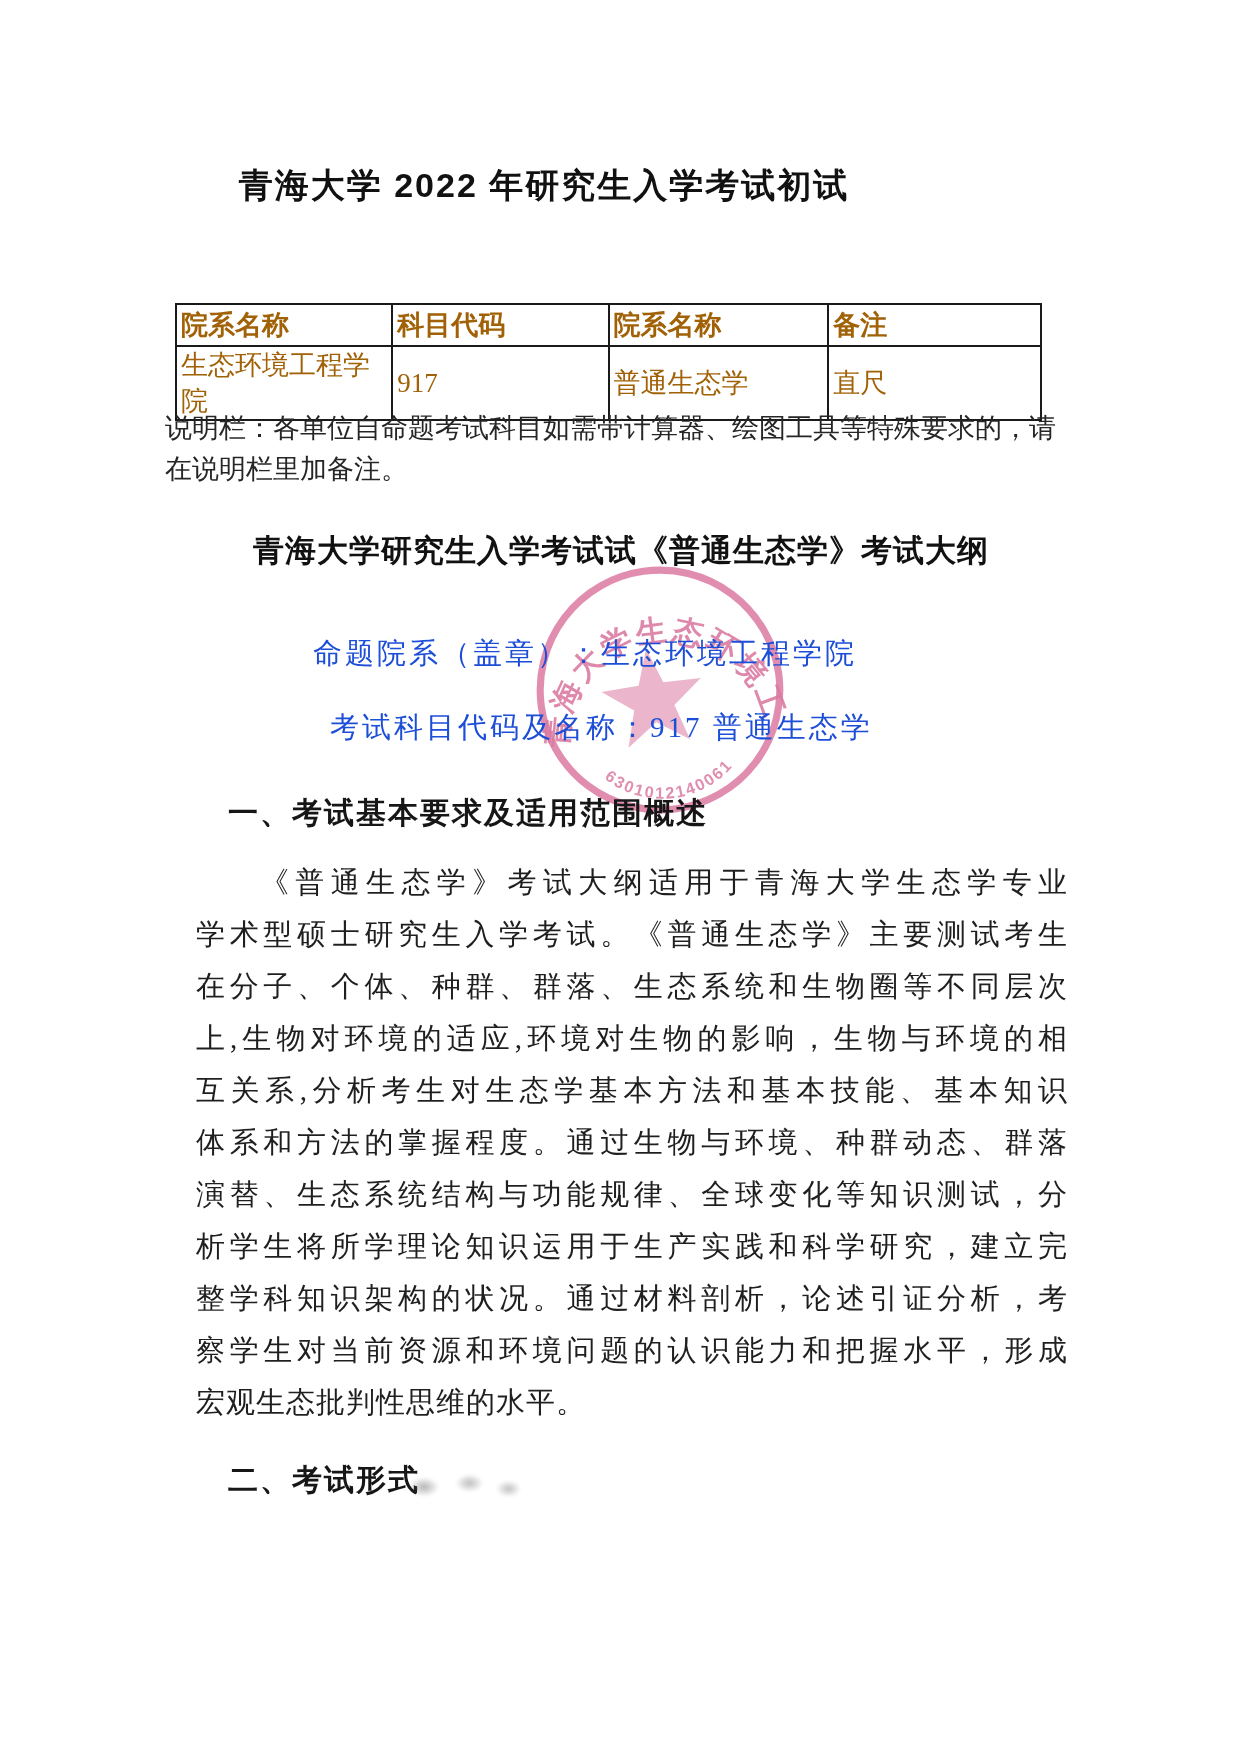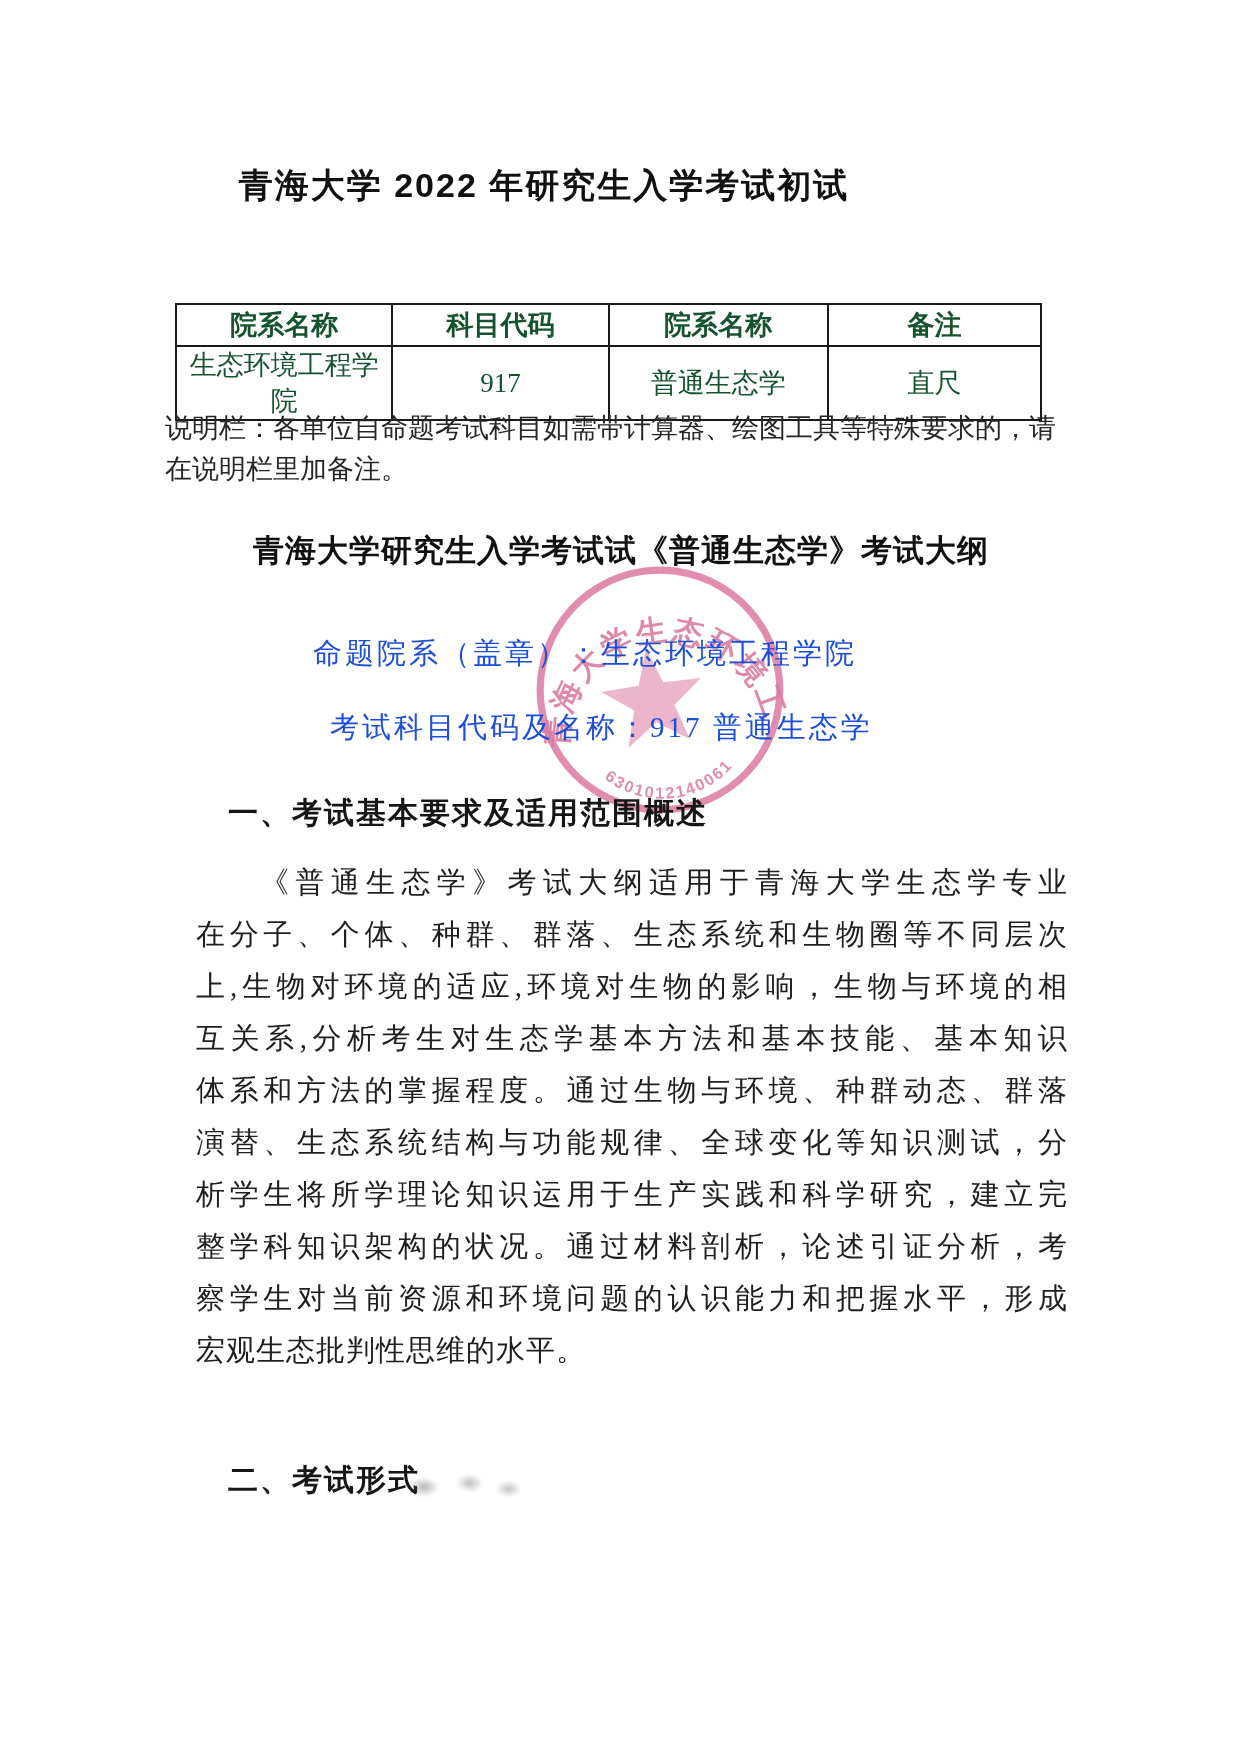--- a/index.html
+++ b/index.html
@@ -20,22 +20,22 @@
   }
   .doc-title.line1{top:163px;}
   .doc-title.line2{top:212px;}
   
   .subject-table{
     position:absolute;left:175px;top:303px;width:867px;
     border-collapse:collapse;table-layout:fixed;
   }
   .subject-table td{
     border:2px solid #1a1a1a;
-    text-align:center;vertical-align:middle;
-    font-size:27px;color:#14532d;
+    vertical-align:middle;
+    font-size:27px;color:#a16207;
     height:40px;padding:0 4px;
   }
   .subject-table tr.hdr td{font-weight:bold;height:40px;}
   .subject-table tr.row td{height:42px;}
   
   .note{
     position:absolute;left:165px;top:408px;width:915px;
     font-size:27px;line-height:41px;color:#262626;
   }
   
@@ -143,20 +143,21 @@
     </svg>
   </div>
 
   <div class="fill-line dept-line">命题院系（盖章）：生态环境工程学院</div>
   <div class="fill-line subject-line">考试科目代码及名称：917 普通生态学</div>
 
   <div class="heading h1">一、考试基本要求及适用范围概述</div>
 
   <div class="body-block">
     <div class="body-line first">《普通生态学》考试大纲适用于青海大学生态学专业</div>
+    <div class="body-line">学术型硕士研究生入学考试。《普通生态学》主要测试考生</div>
     <div class="body-line">在分子、个体、种群、群落、生态系统和生物圈等不同层次</div>
     <div class="body-line">上,生物对环境的适应,环境对生物的影响，生物与环境的相</div>
     <div class="body-line">互关系,分析考生对生态学基本方法和基本技能、基本知识</div>
     <div class="body-line">体系和方法的掌握程度。通过生物与环境、种群动态、群落</div>
     <div class="body-line">演替、生态系统结构与功能规律、全球变化等知识测试，分</div>
     <div class="body-line">析学生将所学理论知识运用于生产实践和科学研究，建立完</div>
     <div class="body-line">整学科知识架构的状况。通过材料剖析，论述引证分析，考</div>
     <div class="body-line">察学生对当前资源和环境问题的认识能力和把握水平，形成</div>
     <div class="body-line last">宏观生态批判性思维的水平。</div>
   </div>

